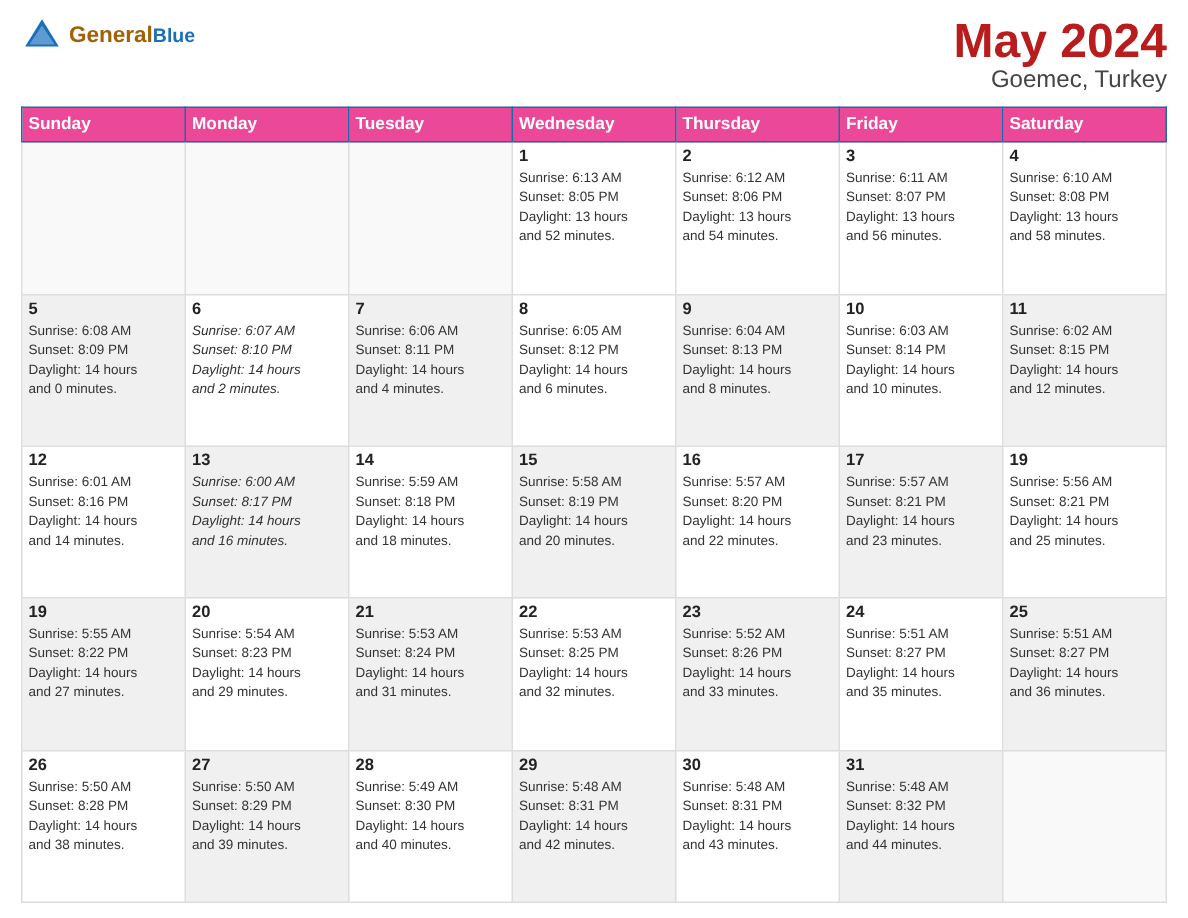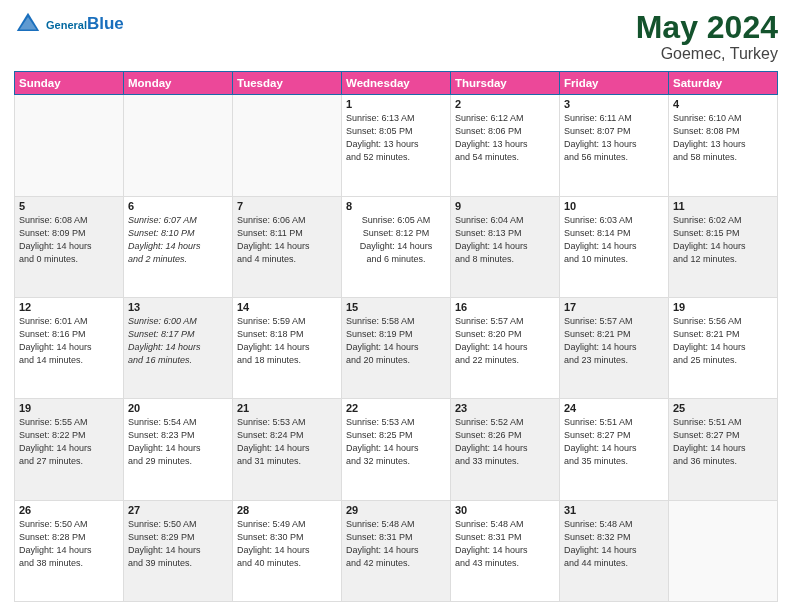--- a/index.html
+++ b/index.html
@@ -31,21 +31,21 @@
     .logo-icon {
       width: 28px;
       height: 28px;
     }
     .title-block {
       text-align: right;
     }
     .title-month {
       font-size: 32px;
       font-weight: bold;
-      color: #14532d;
+      color: #b91c1c;
       line-height: 1.1;
     }
     .title-location {
       font-size: 16px;
       color: #444;
     }
     .calendar {
       flex: 1;
       border: 1px solid #ccc;
       border-collapse: collapse;
@@ -93,21 +93,21 @@
 
 <div class="page">
   <div class="header">
     <div class="logo">
       <svg class="logo-icon" viewBox="0 0 40 40" xmlns="http://www.w3.org/2000/svg">
         <polygon points="20,4 36,30 4,30" fill="#1a6fbd"></polygon>
         <polygon points="20,10 32,28 8,28" fill="#fff" opacity="0.3"></polygon>
       </svg>
       <div>
         <div>
-          <span style="font-size:11px;font-weight:bold;color:#0369a1;">General</span><span style="font-size:17px;font-weight:bold;color:#1a6fbd;">Blue</span>
+          <span style="font-size:15px;font-weight:bold;color:#a16207;">General</span><span style="font-size:13px;font-weight:bold;color:#1a6fbd;">Blue</span>
         </div>
       </div>
     </div>
     <div class="title-block">
       <div class="title-month">May 2024</div>
       <div class="title-location">Goemec, Turkey</div>
     </div>
   </div>
 
   <table class="calendar">
@@ -173,21 +173,21 @@
           </td>
           <td class="shaded">
             <div class="day-number">7</div>
             <div class="day-info" style="white-space: pre-line;">Sunrise: 6:06 AM
 Sunset: 8:11 PM
 Daylight: 14 hours
 and 4 minutes.</div>
           </td>
           <td>
             <div class="day-number">8</div>
-            <div class="day-info" style="white-space: pre-line; text-align: center;">Sunrise: 6:05 AM
+            <div class="day-info" style="white-space: pre-line;">Sunrise: 6:05 AM
 Sunset: 8:12 PM
 Daylight: 14 hours
 and 6 minutes.</div>
           </td>
           <td class="shaded">
             <div class="day-number">9</div>
             <div class="day-info" style="white-space: pre-line;">Sunrise: 6:04 AM
 Sunset: 8:13 PM
 Daylight: 14 hours
 and 8 minutes.</div>

